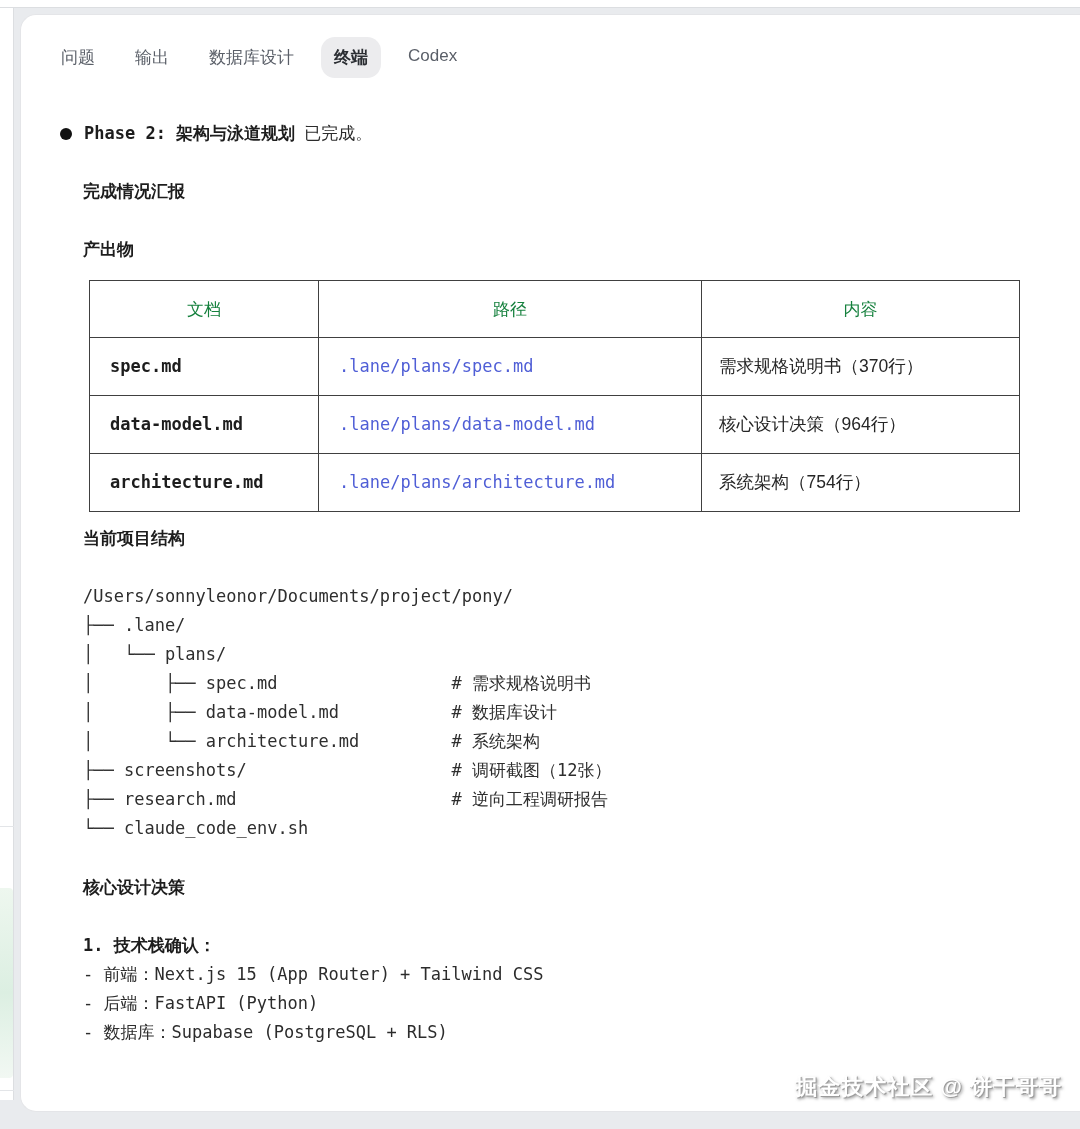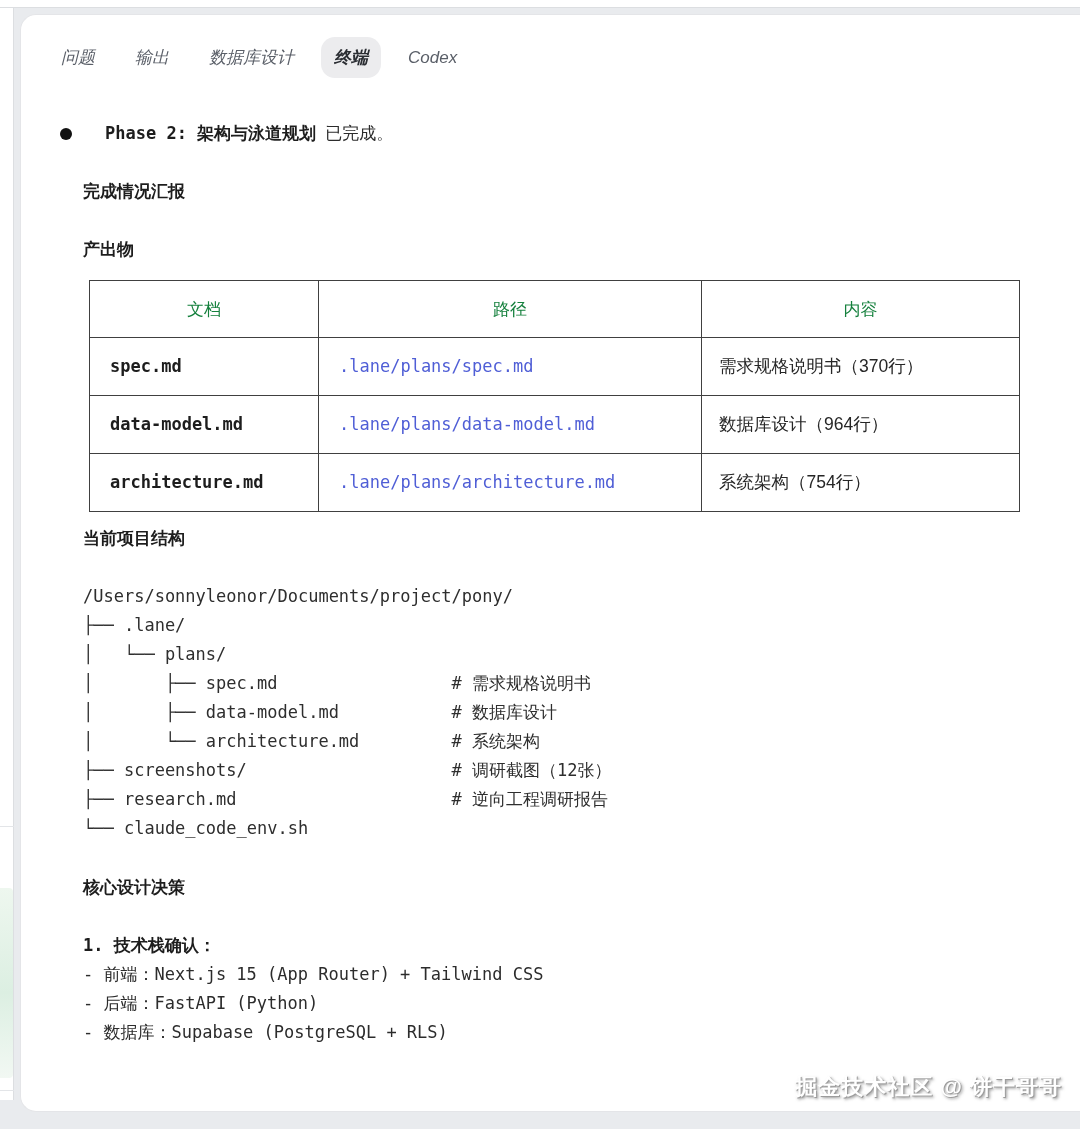--- a/index.html
+++ b/index.html
@@ -28,36 +28,36 @@
   }
   
   .panel {
     position: absolute; left: 20px; top: 14px; width: 1060px; height: 1098px;
     background: #ffffff;
     border: 1px solid #e4e5e8; border-right: none;
     border-radius: 16px 0 0 16px;
   }
   
   .tabbar {
-    display: flex; align-items: center;
+    display: flex; align-items: flex-start;
     padding: 22px 0 0 27px;
     font-family: "Liberation Sans", sans-serif;
-    font-size: 17px; color: #5a5f68; font-style: italic;
+    font-size: 17px; color: #5a5f68;
   }
   .tab { padding: 9px 13px; margin-right: 14px; white-space: nowrap; cursor: pointer; }
   .tab.active {
     background: #ececee; border-radius: 14px;
     color: #2b2e33; font-weight: bold;
   }
   
   .content {
     padding: 41px 40px 0 62px;
     font-size: 17px; line-height: 29px; color: #2c2c2c;
   }
-  .status-line { display: flex; align-items: center; margin-bottom: 29px; gap: 21px; }
+  .status-line { display: flex; align-items: center; margin-bottom: 29px; }
   .dot {
     width: 12px; height: 12px; border-radius: 50%;
     background: #111; margin-left: -23px; margin-right: 12px; flex: 0 0 auto;
   }
   .b { font-weight: bold; color: #1d1d1d; }
   .status-normal { margin-left: 9px; }
   .h { font-weight: bold; color: #1d1d1d; margin-bottom: 29px; }
   .h.after-table { margin-top: 12px; }
   
   table.deliv {
@@ -142,21 +142,21 @@
       </thead>
       <tbody>
         <tr>
           <td class="doc">spec.md</td>
           <td class="path"><a>.lane/plans/spec.md</a></td>
           <td class="desc">需求规格说明书（370行）</td>
         </tr>
         <tr>
           <td class="doc">data-model.md</td>
           <td class="path"><a>.lane/plans/data-model.md</a></td>
-          <td class="desc">数据库设计（964行）</td>
+          <td class="desc">核心设计决策（964行）</td>
         </tr>
         <tr>
           <td class="doc">architecture.md</td>
           <td class="path"><a>.lane/plans/architecture.md</a></td>
           <td class="desc">系统架构（754行）</td>
         </tr>
       </tbody>
     </table>
 
     <div class="h after-table">当前项目结构</div>

